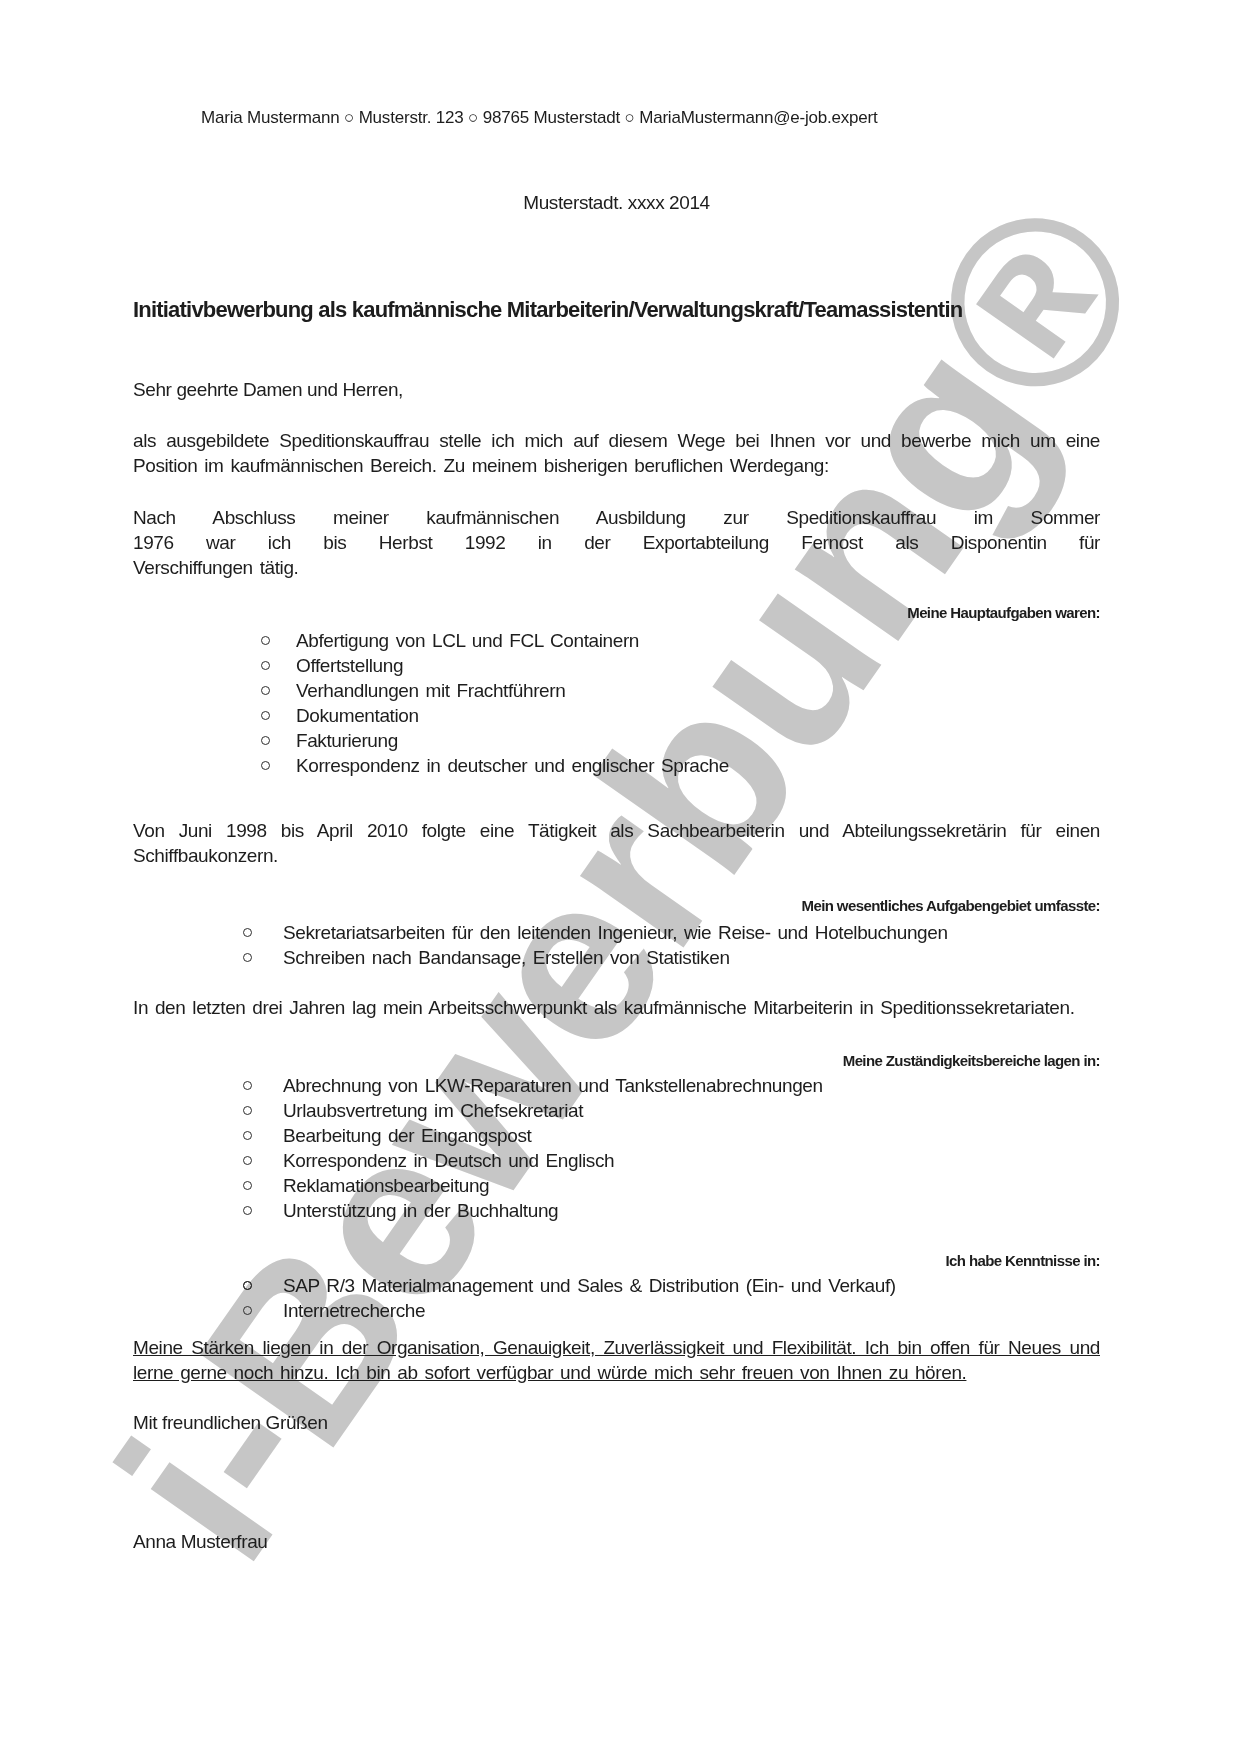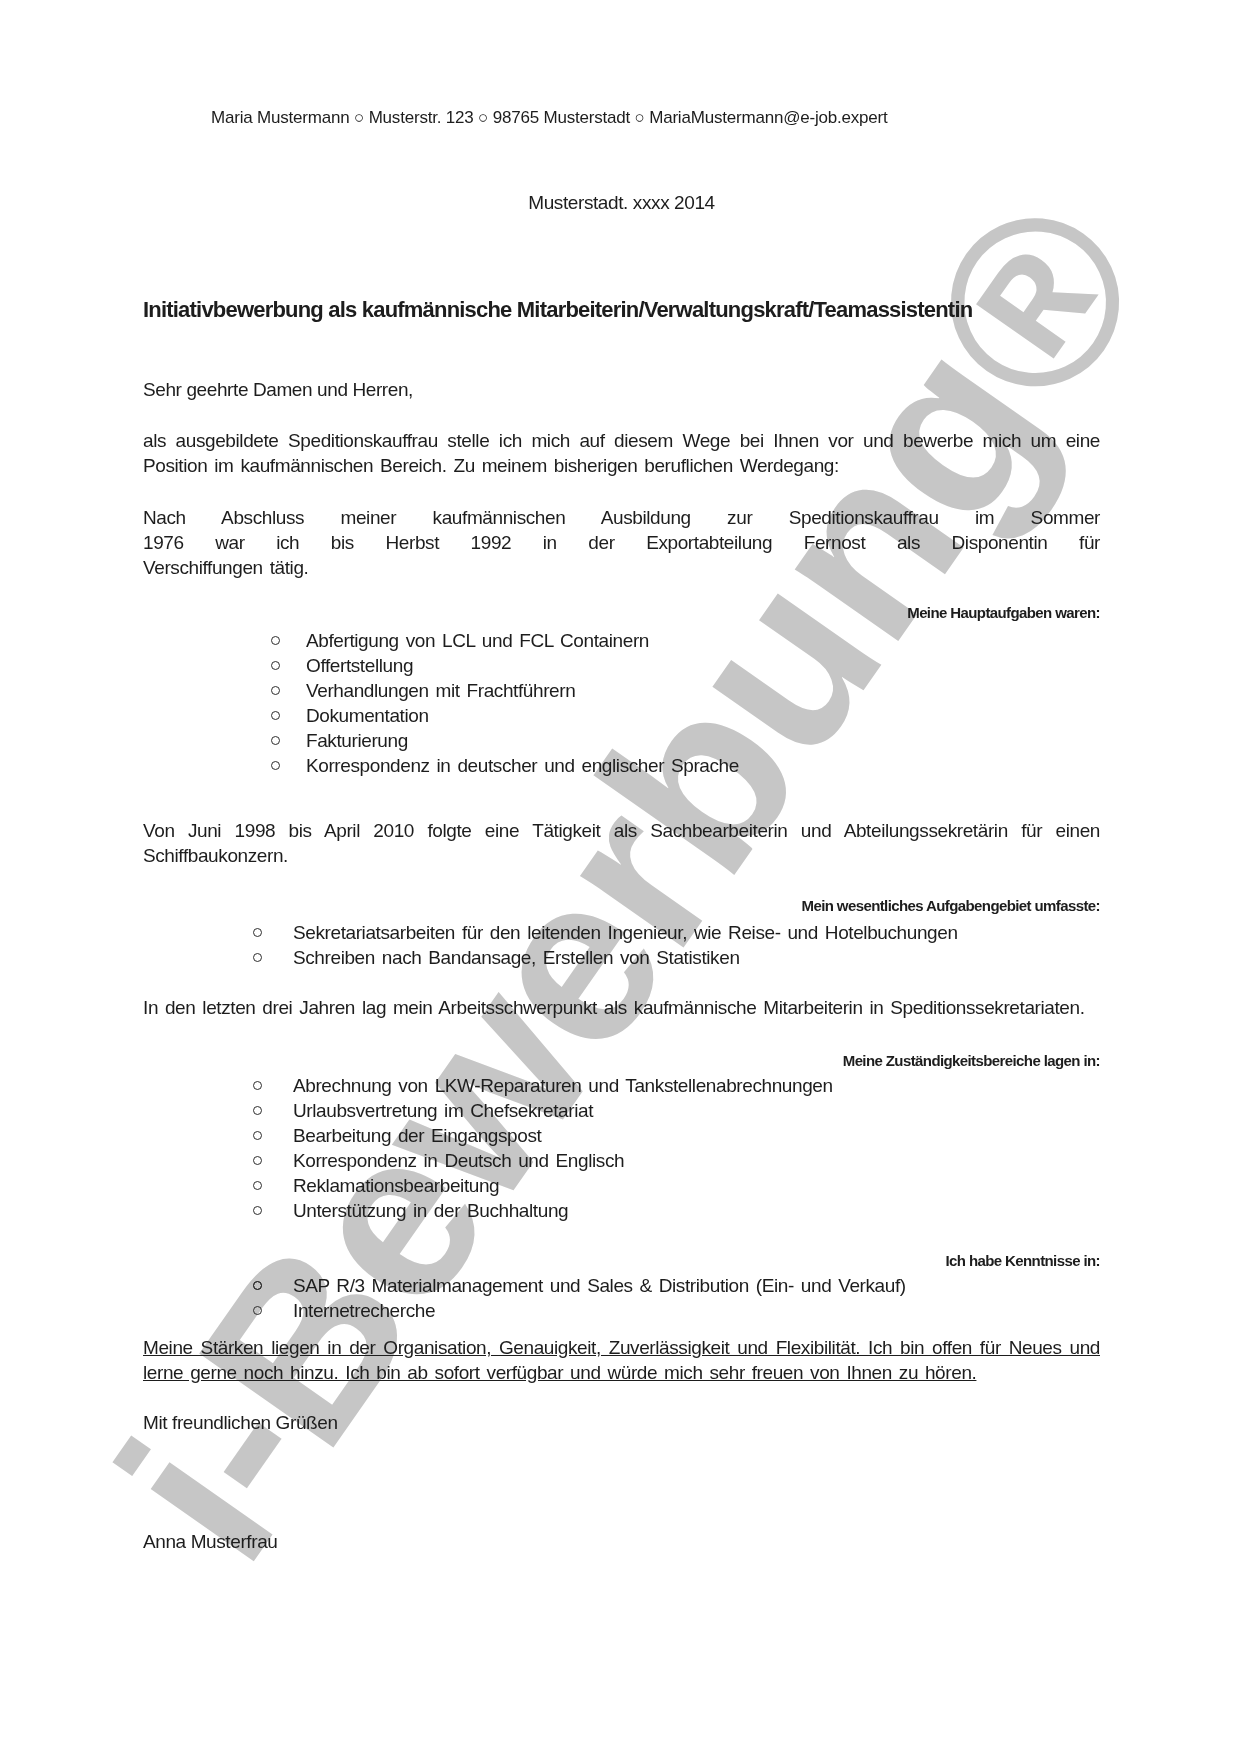--- a/index.html
+++ b/index.html
@@ -15,21 +15,21 @@
   
   .watermark {
     position: absolute; left: 630px; top: 880px;
     transform: translate(-50%, -50%) rotate(-55deg);
     font-size: 238px; font-weight: bold; letter-spacing: -3px;
     color: #c6c6c6; white-space: nowrap; z-index: 0;
     user-select: none;
   }
 
   .content {
-    position: absolute; left: 143px; right: 139px; top: 0; z-index: 1;
+    position: absolute; left: 133px; right: 139px; top: 0; z-index: 1;
     font-size: 19px; letter-spacing: -0.4px; line-height: 25px;
   }
 
   .sender { margin: 107px 0 0 68px; font-size: 17px; letter-spacing: -0.2px; line-height: 22px; }
   .date   { margin-top: 61px; text-align: center; }
   .subject{ margin-top: 82px; font-size: 22px; font-weight: bold; letter-spacing: -0.8px; line-height: 26px; }
   .salutation { margin-top: 54px; }
 
   .p { text-align: justify; word-spacing: 2px; }
   .jlast { text-align: justify; text-align-last: justify; }

